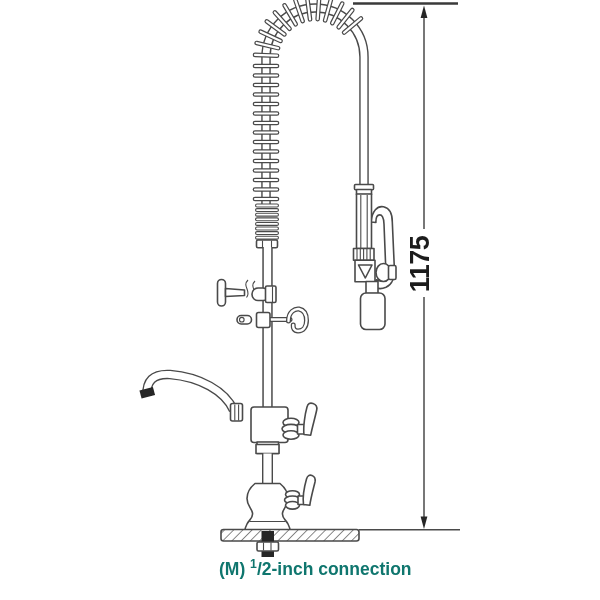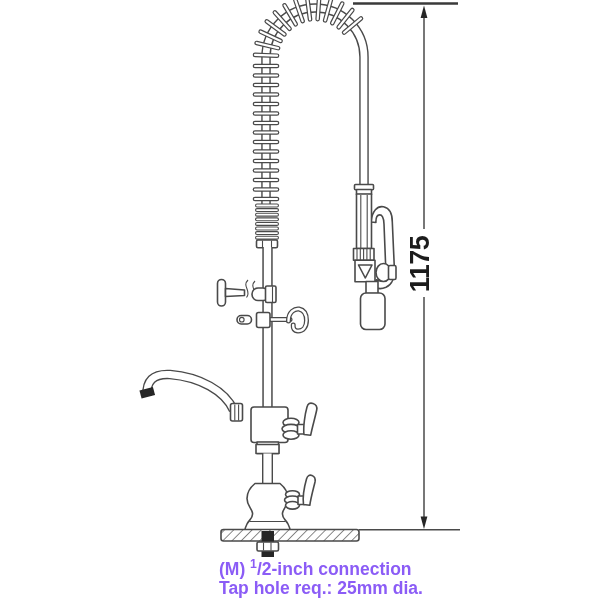--- a/index.html
+++ b/index.html
@@ -7,21 +7,21 @@
   .stage{position:relative;width:600px;height:600px;background:#fff;}
   svg{position:absolute;left:0;top:0;}
   .outline{fill:#fff;stroke:#4a4a4a;stroke-width:1.6;stroke-linejoin:round;}
   .thin{stroke:#4a4a4a;stroke-width:1.1;fill:none;}
   .tubeO{stroke:#4a4a4a;fill:none;}
   .tubeI{stroke:#fff;fill:none;}
   .dimln{stroke:#4a4a4a;stroke-width:1.5;fill:none;}
   .darkfill{fill:#262626;stroke:none;}
   .dimtext{font-family:"Liberation Sans",sans-serif;font-weight:bold;font-size:27px;
     fill:#1c1c1c;letter-spacing:-0.5px;}
-  .caption{position:absolute;left:219px;top:555px;color:#8b5cf6;font-weight:bold;
+  .caption{position:absolute;left:219px;top:555px;color:#0f766e;font-weight:bold;
     font-size:17.5px;line-height:19.5px;white-space:nowrap;}
   .caption sup{font-size:70%;}
 </style>
 </head>
 <body>
 
 <div class="stage">
 <svg width="600" height="600" viewBox="0 0 600 600">
   <defs>
     <pattern id="hatch" width="6.5" height="6.5" patternUnits="userSpaceOnUse" patternTransform="rotate(45)">
@@ -219,15 +219,14 @@
     <rect x="257" y="542" width="21.5" height="9" rx="1.5" class="outline"></rect>
     <line x1="263.5" y1="542.6" x2="263.5" y2="550.4" class="thin"></line>
     <line x1="271" y1="542.6" x2="271" y2="550.4" class="thin"></line>
   </g>
 
   <text x="429" y="264" class="dimtext" text-anchor="middle" transform="rotate(-90 429 264)">1175</text>
 </svg>
 
 <div class="caption">
   <div><span>(M) </span><sup>1</sup><span>/2-inch connection</span></div>
-  <div>Tap hole req.: 25mm dia.</div>
 </div>
 </div>
 
 </body></html>

